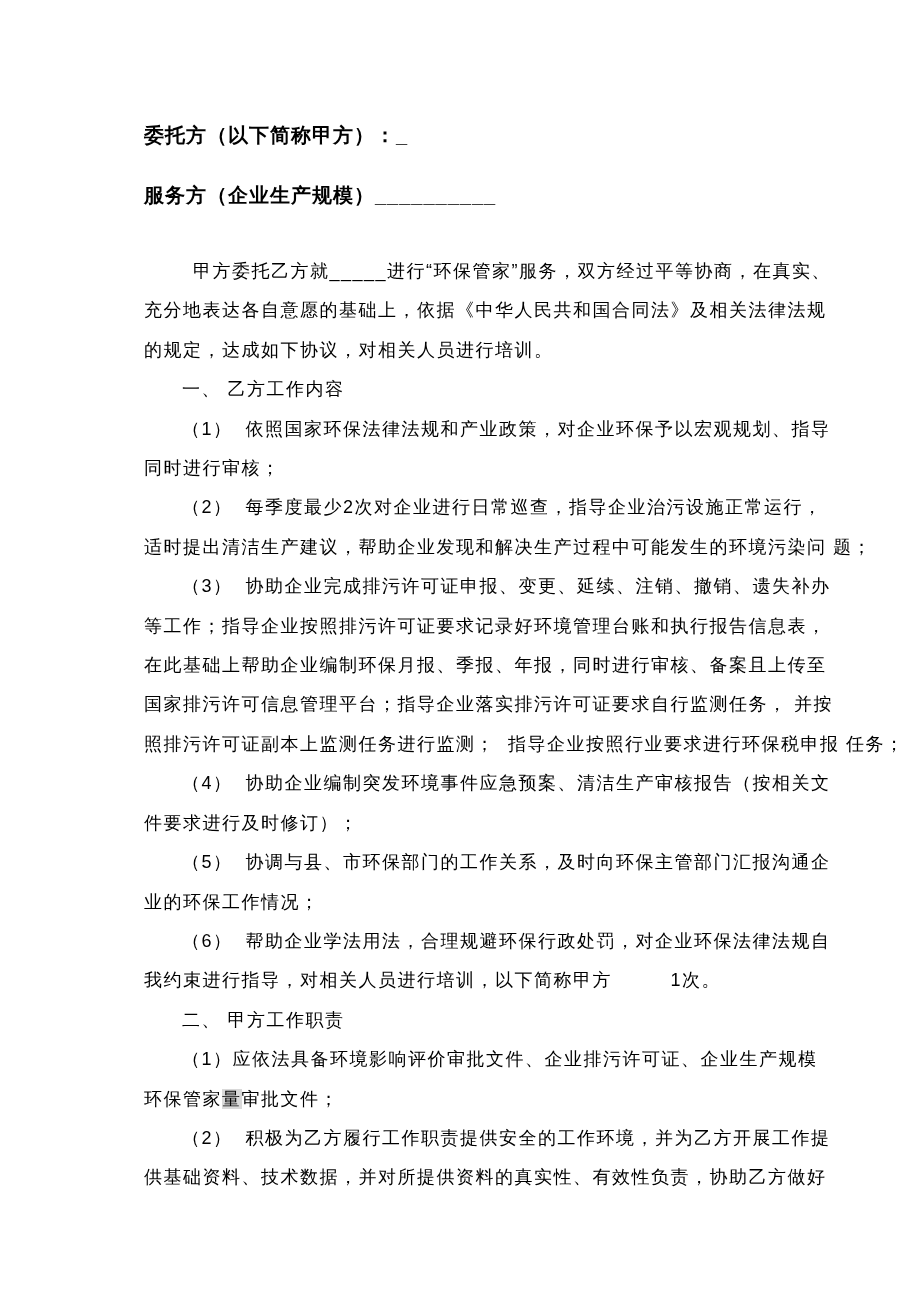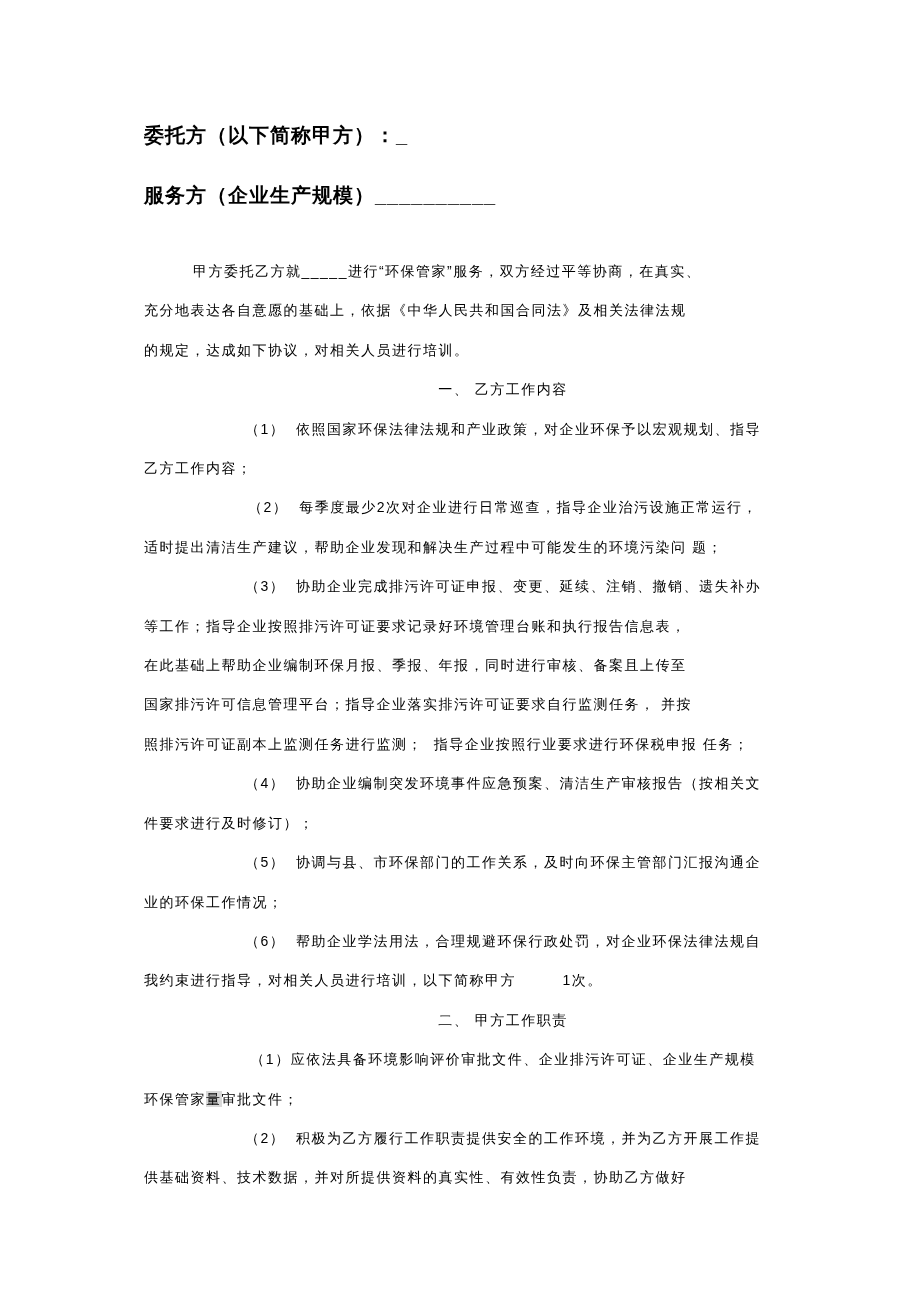--- a/index.html
+++ b/index.html
@@ -24,45 +24,45 @@
   }
   .party-a { top: 122px; }
   .party-b { top: 182px; }
   .body-text {
     position: absolute;
     top: 252px;
     left: 124px;
     width: 680px;
   }
   .bl {
-    font-size: 14px;
+    font-size: 18px;
     line-height: 39.4px;
     letter-spacing: 1.5px;
     white-space: pre;
   }
   .ind-p { padding-left: 49px; }  
-  .ind-i { padding-left: 38px; text-align: center; }  
+  .ind-i { padding-left: 38px; }  
   .hl { background: #d9d9d9; }    
 </style>
 </head>
 <body>
 
 <div class="page">
 
   <div class="party-line party-a">委托方（以下简称甲方）：_</div>
 
   <div class="party-line party-b">服务方（企业生产规模）__________</div>
 
   <div class="body-text">
     <div class="bl ind-p">甲方委托乙方就_____进行“环保管家”服务，双方经过平等协商，在真实、</div>
     <div class="bl">充分地表达各自意愿的基础上，依据《中华人民共和国合同法》及相关法律法规</div>
     <div class="bl">的规定，达成如下协议，对相关人员进行培训。</div>
     <div class="bl ind-i">一、 乙方工作内容</div>
     <div class="bl ind-i">（1）  依照国家环保法律法规和产业政策，对企业环保予以宏观规划、指导</div>
-    <div class="bl">乙方工作内容；</div>
+    <div class="bl">同时进行审核；</div>
     <div class="bl ind-i">（2）  每季度最少2次对企业进行日常巡查，指导企业治污设施正常运行，</div>
     <div class="bl">适时提出清洁生产建议，帮助企业发现和解决生产过程中可能发生的环境污染问 题；</div>
     <div class="bl ind-i">（3）  协助企业完成排污许可证申报、变更、延续、注销、撤销、遗失补办</div>
     <div class="bl">等工作；指导企业按照排污许可证要求记录好环境管理台账和执行报告信息表，</div>
     <div class="bl">在此基础上帮助企业编制环保月报、季报、年报，同时进行审核、备案且上传至</div>
     <div class="bl">国家排污许可信息管理平台；指导企业落实排污许可证要求自行监测任务， 并按</div>
     <div class="bl">照排污许可证副本上监测任务进行监测；  指导企业按照行业要求进行环保税申报 任务；</div>
     <div class="bl ind-i">（4）  协助企业编制突发环境事件应急预案、清洁生产审核报告（按相关文</div>
     <div class="bl">件要求进行及时修订）；</div>
     <div class="bl ind-i">（5）  协调与县、市环保部门的工作关系，及时向环保主管部门汇报沟通企</div>

